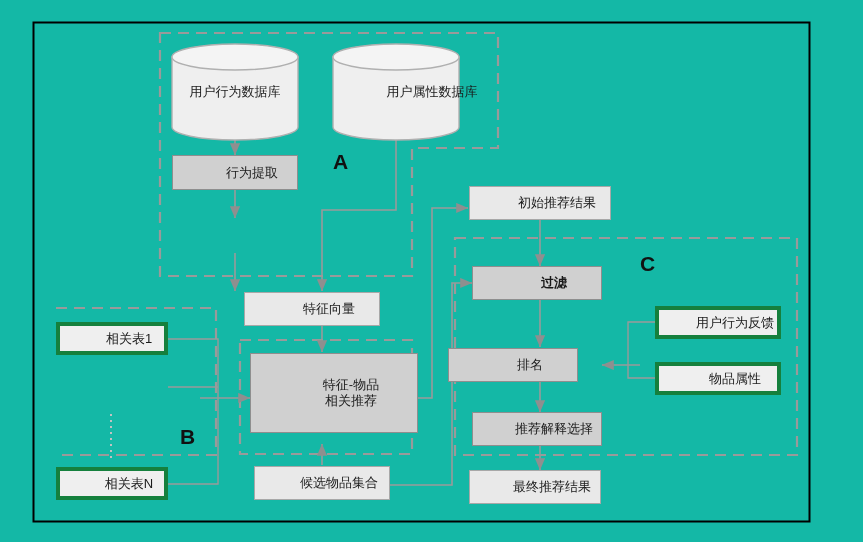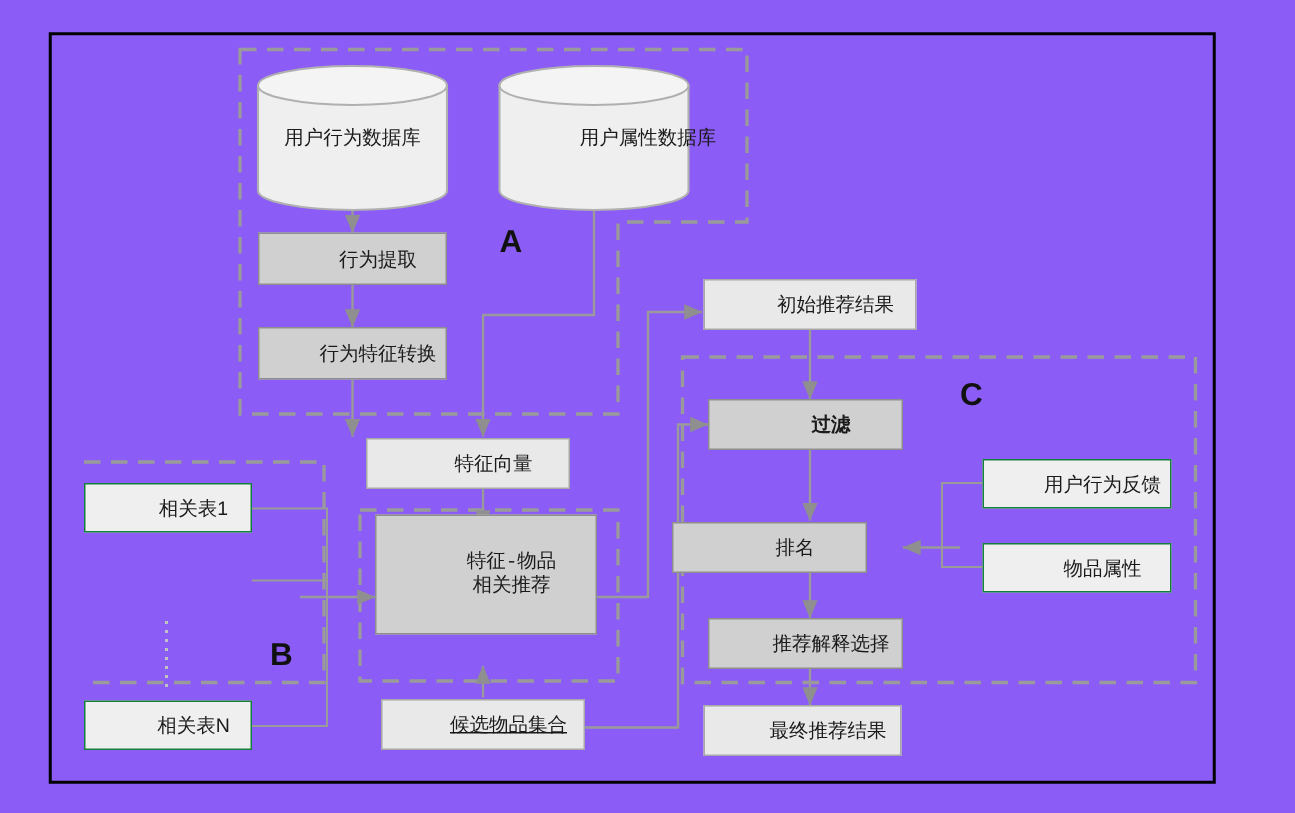--- a/index.html
+++ b/index.html
@@ -1,23 +1,23 @@
 <!DOCTYPE html>
 <html><head>
 <meta charset="utf-8">
 <style>
   html,body{margin:0;padding:0;background:#ffffff;}
   body{font-family:"Liberation Sans","DejaVu Sans",sans-serif;}
-  #stage{position:relative;width:863px;height:542px;background:#8b5cf6;overflow:hidden;}
+  #stage{position:relative;width:863px;height:542px;background:#14b8a6;overflow:hidden;}
   #svg{position:absolute;left:0;top:0;width:863px;height:542px;}
   .node{position:absolute;box-sizing:border-box;display:flex;align-items:center;justify-content:center;
         text-align:center;line-height:1.22;color:#1a1a1a;font-size:13px;padding-left:34px;}
   .node.light{background:#e9e9e9;border:1px solid #a8a8a8;}
   .node.dark{background:#d0d0d0;border:1.5px solid #8e8e8e;}
-  .node.lighter{background:#efefef;border:1px solid #15803d;}
+  .node.lighter{background:#efefef;border:4px solid #15803d;}
   .seclabel{position:absolute;font-weight:bold;font-size:21px;color:#111;}
   .cyl-label{position:absolute;width:100%;text-align:center;font-size:13px;color:#1a1a1a;}
   .vdots{position:absolute;width:2px;color:#bdbdbd;}
   .vdots i{display:block;width:2px;height:2px;background:#c2c2c2;margin-bottom:4px;}
 </style>
 </head>
 <body>
 
 <div id="stage">
 
@@ -85,30 +85,29 @@
   </svg>
 
   <div class="cyl-label" style="left:172px;top:83px;width:126px;">用户行为数据库</div>
   <div class="cyl-label" style="left:333px;top:83px;width:126px;margin-left:36px;">用户属性数据库</div>
 
   <div class="seclabel" style="left:333px;top:150px;">A</div>
   <div class="seclabel" style="left:180px;top:425px;">B</div>
   <div class="seclabel" style="left:640px;top:252px;">C</div>
 
   <div class="node dark" style="left:172px;top:155px;width:126px;height:35px;">行为提取</div>
-  <div class="node dark" style="left:172px;top:218px;width:126px;height:35px;">行为特征转换</div>
 
   <div class="node light" style="left:244px;top:292px;width:136px;height:34px;">特征向量</div>
 
-  <div class="node dark" style="left:250px;top:343px;width:148px;height:80px;flex-direction:column;font-family:Liberation Mono, monospace;">
+  <div class="node dark" style="left:250px;top:353px;width:168px;height:80px;flex-direction:column;">
     <span>特征-物品</span>
     <span>相关推荐</span>
   </div>
 
-  <div class="node light" style="left:254px;top:466px;width:136px;height:34px;text-decoration:underline;">候选物品集合</div>
+  <div class="node light" style="left:254px;top:466px;width:136px;height:34px;">候选物品集合</div>
 
   <div class="node lighter" style="left:56px;top:322px;width:112px;height:33px;">相关表1</div>
   <div class="vdots" style="left:110px;top:414px;">
     <i></i>
       <i></i>
       <i></i>
       <i></i>
       <i></i>
       <i></i>
       <i></i>

